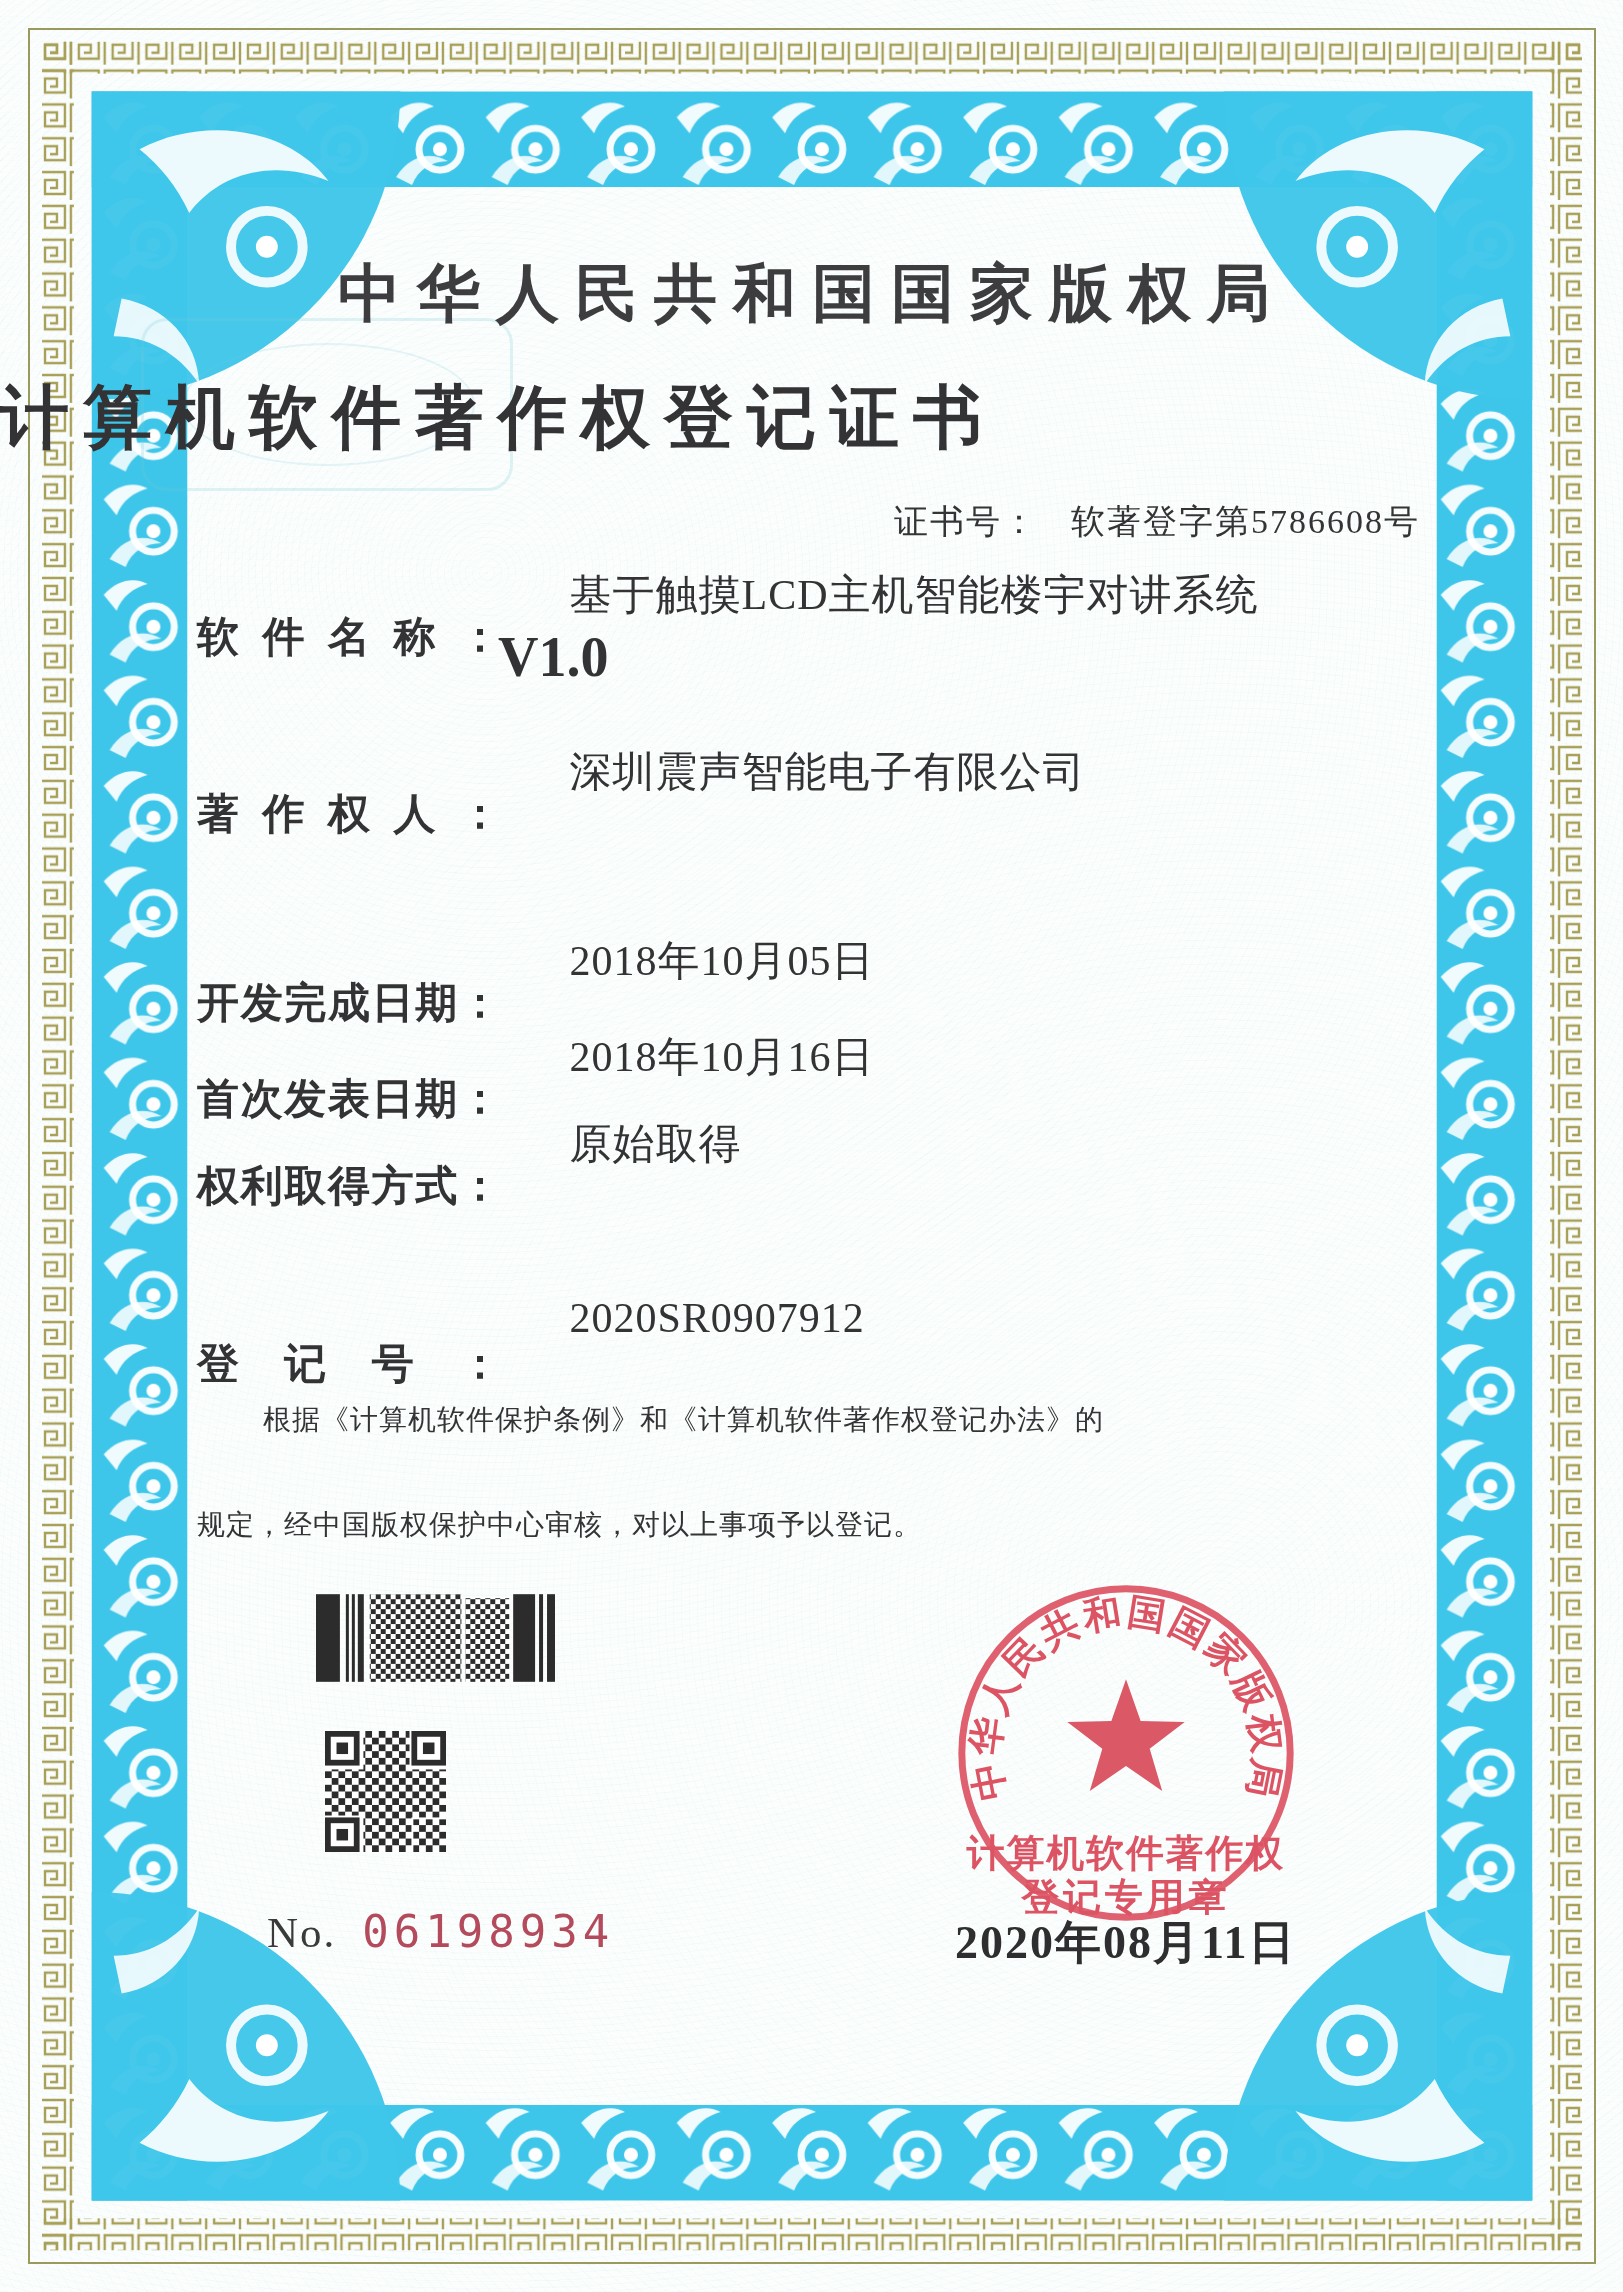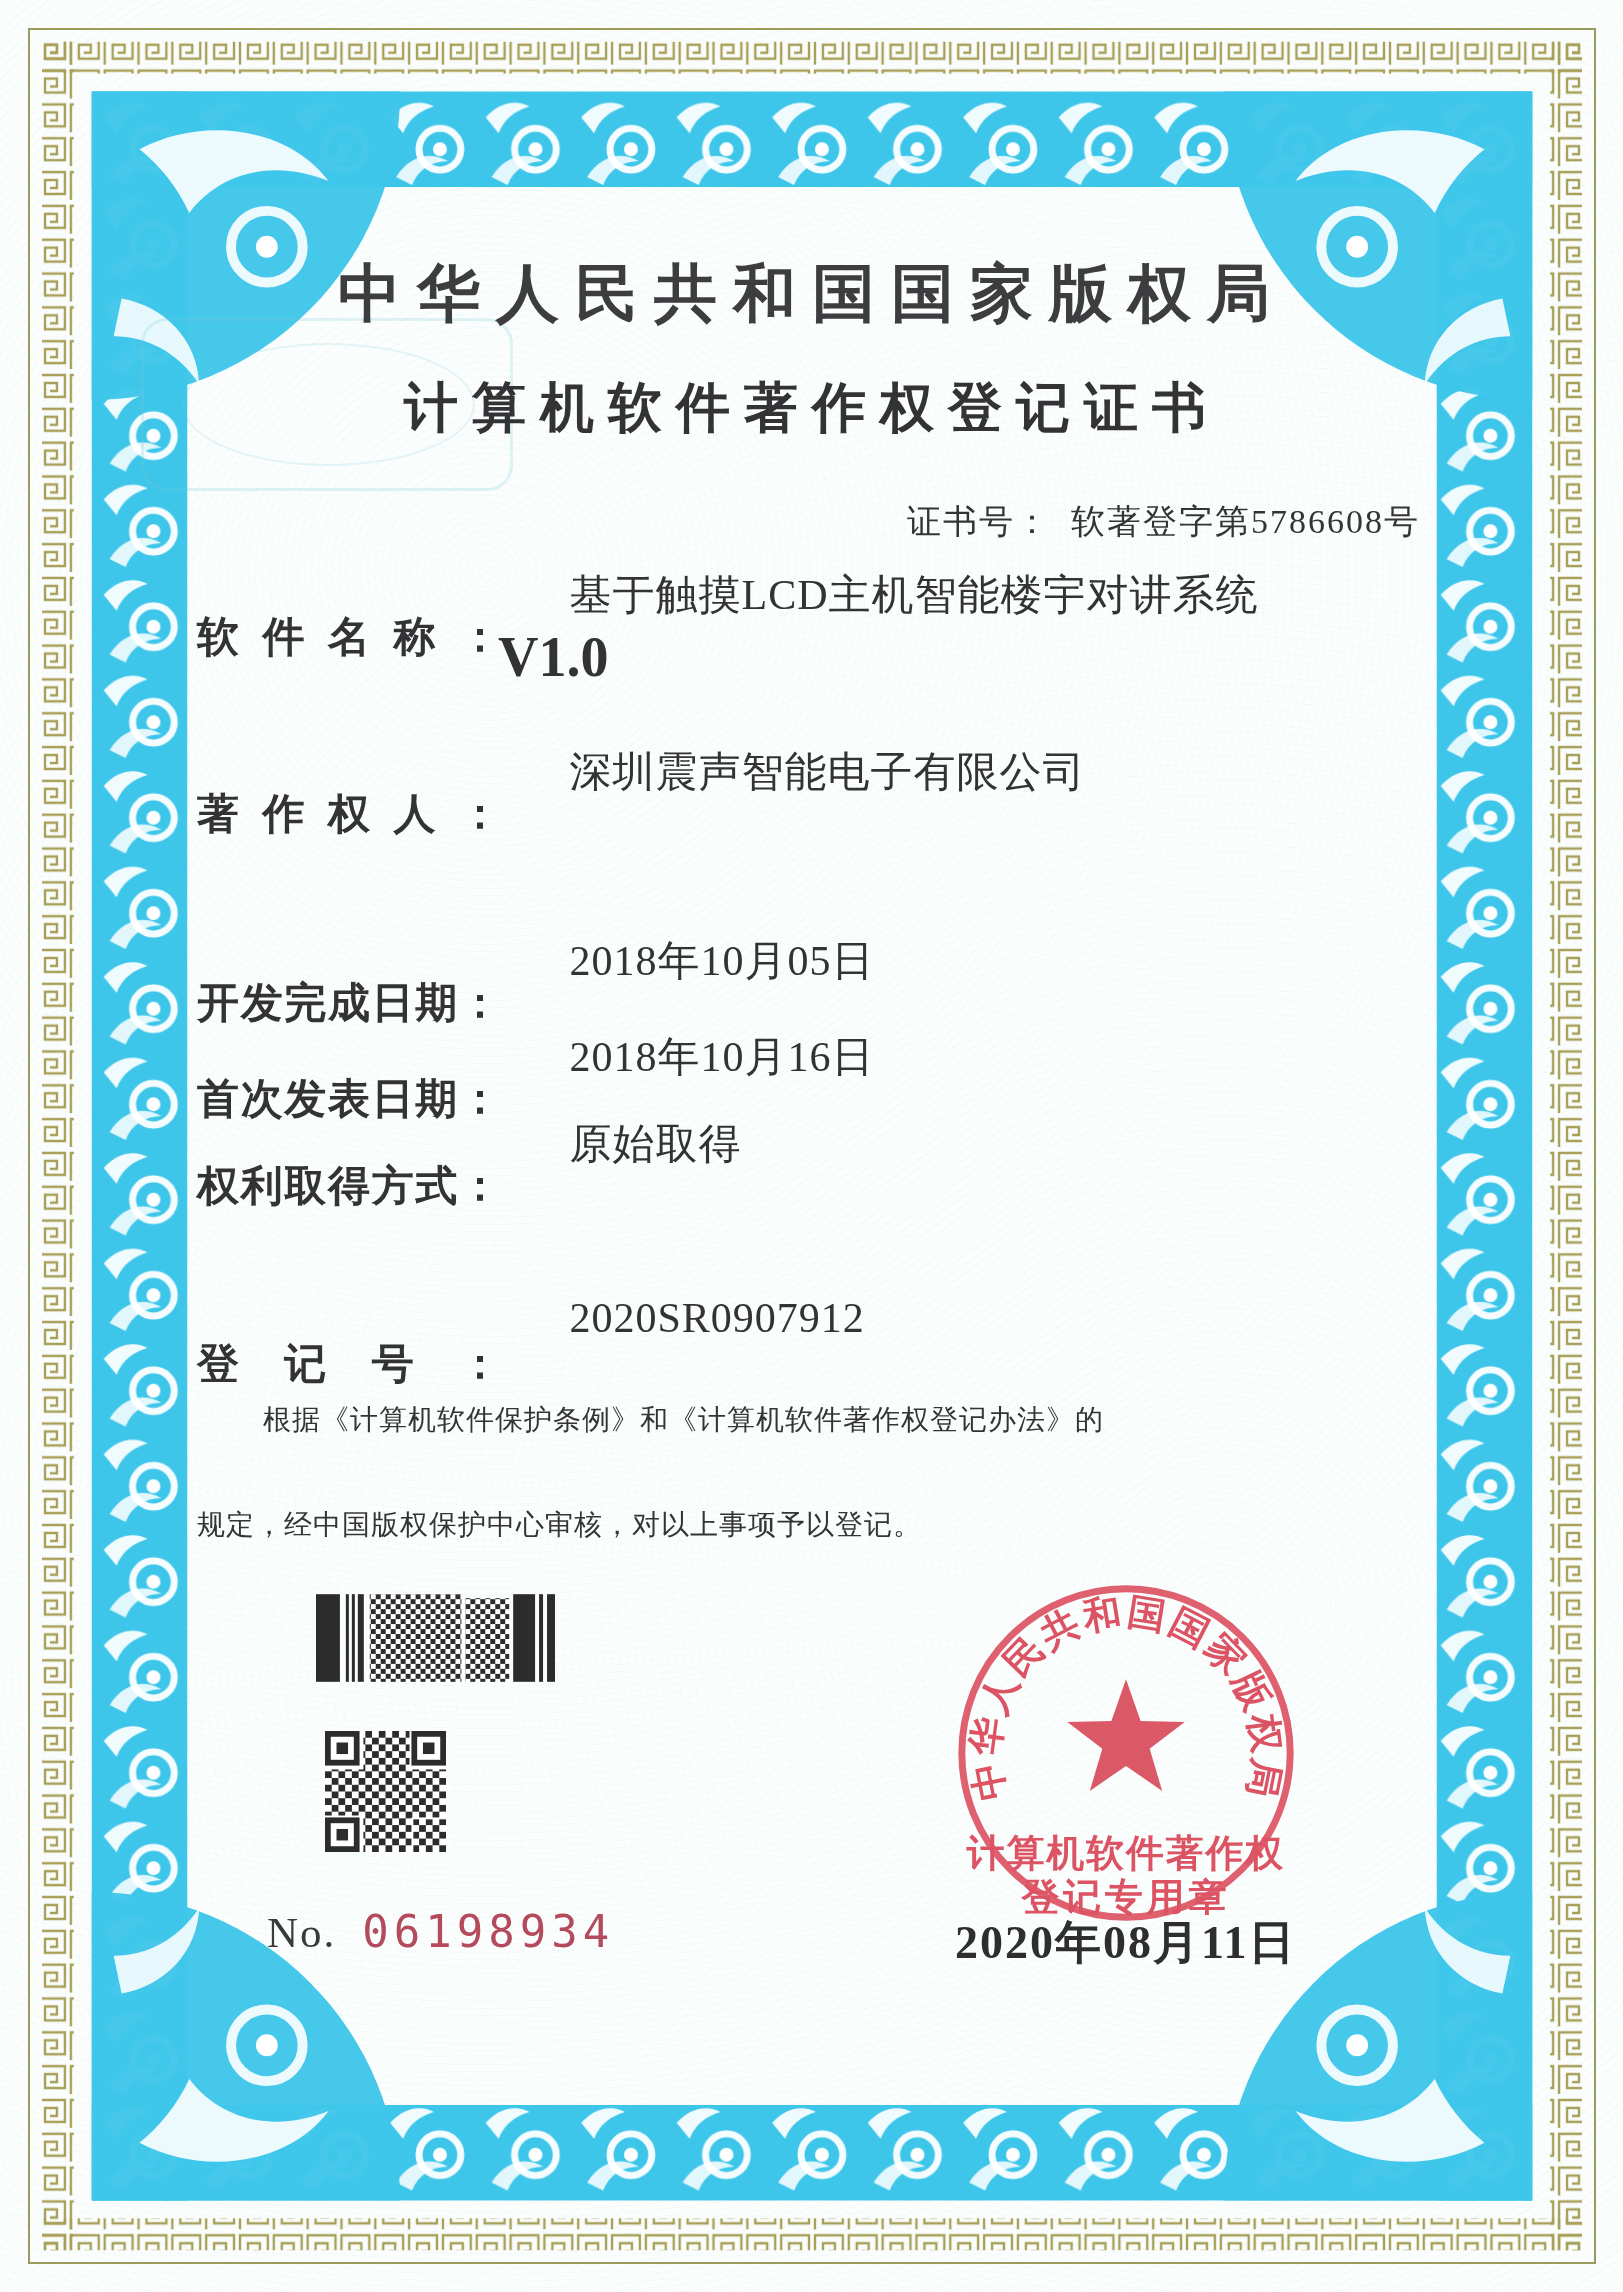--- a/index.html
+++ b/index.html
@@ -34,28 +34,28 @@
     border:2px solid rgba(120,200,215,0.18);border-radius:50%;
   }
 
   .t1{
     position:absolute;top:251px;left:0;width:100%;
     text-align:center;font-size:63px;font-weight:600;letter-spacing:16px;
     color:#3d3d40;
   }
   .t2{
     position:absolute;top:372px;left:0;width:100%;
-    text-align:center;font-size:54px;font-weight:700;letter-spacing:14px;
+    text-align:left;font-size:69px;font-weight:700;letter-spacing:14px;
     color:#333336;
   }
   .certno{
     position:absolute;top:499px;right:204px;font-size:34px;letter-spacing:2px;
     color:#343437;white-space:nowrap;
   }
-  .certno .cl{margin-right:20px;}
+  .certno .cl{margin-right:33px;}
 
   .row{position:absolute;left:197px;font-size:42px;color:#333336;white-space:nowrap;}
   .flabel{
     display:inline-block;width:304px;text-align:justify;text-align-last:justify;
     font-weight:700;vertical-align:top;margin-top:42px;
   }
   .fvalue{display:inline-block;margin-left:58px;font-weight:400;letter-spacing:1px;vertical-align:top;}
   .fvalue2{position:absolute;left:498px;top:625px;font-size:56px;font-weight:600;color:#333336;}
 
   .stmt{position:absolute;font-size:28px;color:#343437;letter-spacing:1px;white-space:nowrap;}

